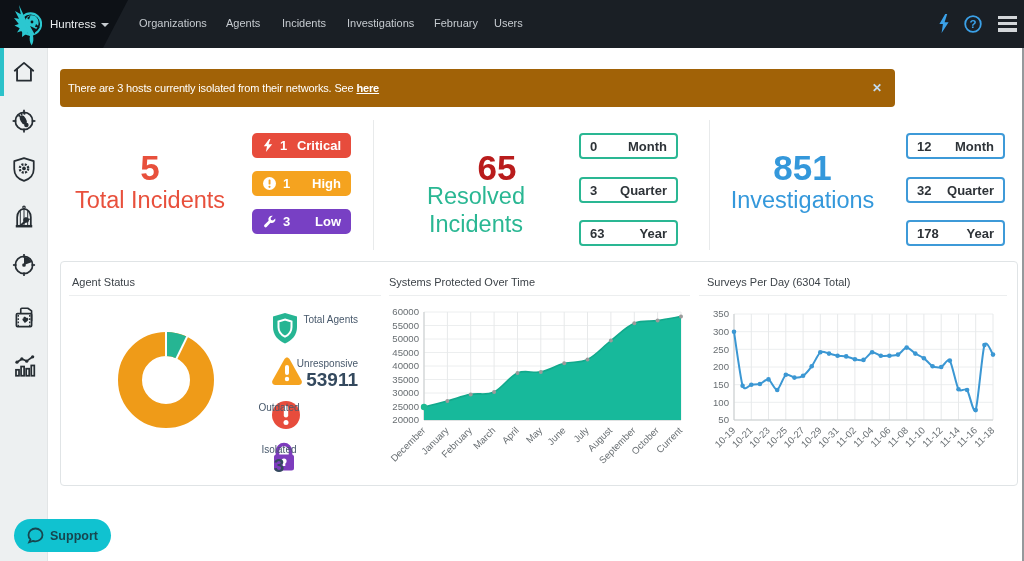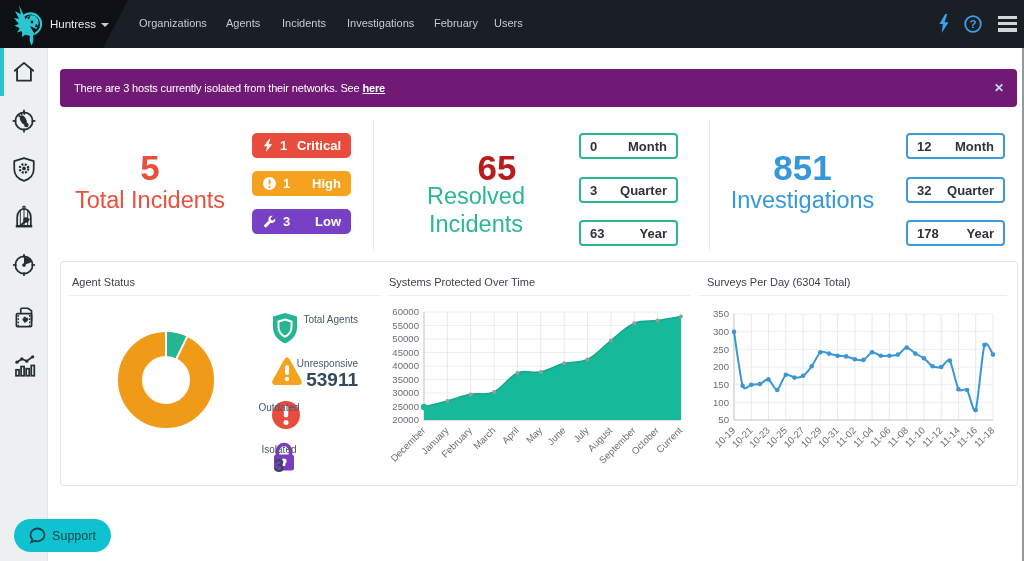--- a/index.html
+++ b/index.html
@@ -11,22 +11,22 @@
   clip-path:polygon(0 0, 128px 0, 103px 48px, 0 48px); }
 .nav .brand { position:absolute; left:50px; top:18px; color:#e9ecee; font-size:11.5px; }
 .nav .caret { display:inline-block; margin-left:5px; width:0; height:0; border-left:4px solid transparent;
   border-right:4px solid transparent; border-top:4.5px solid #c6cbd0; vertical-align:middle; }
 .nav a { position:absolute; top:17px; color:#c6cbd0; font-size:11px; text-decoration:none; }
 
 .side { position:absolute; left:0; top:48px; width:48px; height:513px; background:#edf0f1;
   border-right:1px solid #e2e5e6; }
 .side .active { position:absolute; left:0; top:0; width:4px; height:48px; background:#2cc2ca; }
 
-.banner { position:absolute; left:60px; top:69px; width:957px; height:38px; background:#701a75;
-  border-radius:4px; color:#fff; font-size:11px; line-height:38px; padding-left:14px; letter-spacing:-0.15px; }
+.banner { position:absolute; left:60px; top:69px; width:835px; height:38px; background:#a16207;
+  border-radius:4px; color:#fff; font-size:11px; line-height:38px; padding-left:8px; letter-spacing:-0.15px; }
 .banner b { text-decoration:underline; }
 .banner .x { position:absolute; right:13px; top:0; color:#c3dcf0; font-weight:bold; font-size:12px; }
 
 .big { position:absolute; text-align:center; line-height:1; font-weight:bold; font-size:35px; }
 .sub { position:absolute; text-align:center; font-size:23.5px; line-height:27.5px; }
 .vdiv { position:absolute; top:120px; height:130px; width:1px; background:#e8eaeb; }
 .badge { left:252px; width:99px; height:25px; border-radius:5px; color:#fff; font-size:13px;
   font-weight:bold; display:flex; align-items:center; padding:0 10px 0 11px; }
 .badge svg { margin-right:7px; }
 .badge .blab { margin-left:auto;text-align:right; }
@@ -37,21 +37,21 @@
 .card { position:absolute; left:60px; top:261px; width:958px; height:225px; background:#fff;
   border:1px solid #e0e4e6; border-radius:4px; }
 .ctitle { position:absolute; top:276px; font-size:11px; color:#3d4349; }
 .cline { position:absolute; top:295px; height:1px; background:#eceeef; }
 .tick { font-size:9.6px; fill:#686e72; font-family:"Liberation Sans",sans-serif; }
 .stat-label { font-size:10px; color:#47586b; }
 .stat-num { font-size:19px; font-weight:bold; color:#34495e; line-height:1.15; }
 
 .support { position:absolute; left:14px; top:519px; width:97px; height:33px; background:#10c2d0;
   border-radius:17px; display:flex; align-items:center; justify-content:center; gap:6px;
-  color:#17464f; font-size:12.5px; font-weight:normal; }
+  color:#17464f; font-size:12.5px; font-weight:bold; }
 .edge { position:absolute; left:1022px; top:48px; width:2px; height:513px; background:#95999c; }
 </style></head>
 <body>
 <div class="nav">
   <a style="left:139px">Organizations</a>
   <a style="left:226px">Agents</a>
   <a style="left:282px">Incidents</a>
   <a style="left:347px">Investigations</a>
   <a style="left:434px">February</a>
   <a style="left:494px">Users</a>

